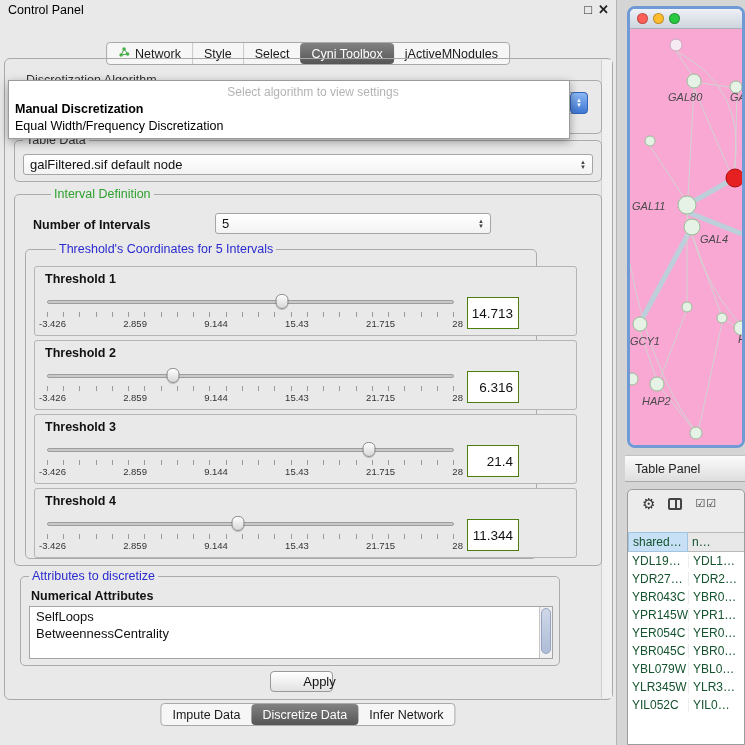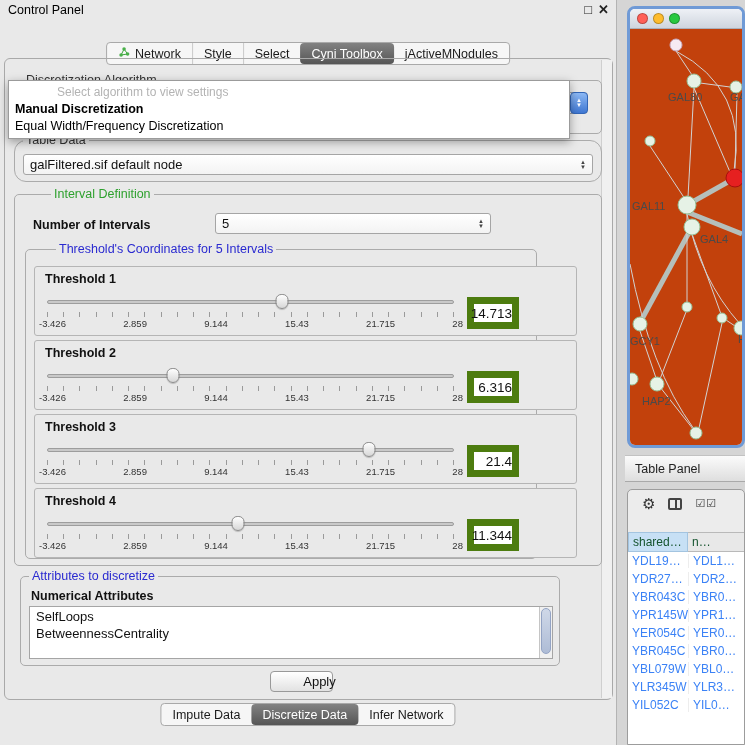--- a/index.html
+++ b/index.html
@@ -28,75 +28,75 @@
   .group { position:absolute; border:1px solid #ababab; border-radius:5px; }
   .legend { position:absolute; top:-8px; left:8px; background:#e9e9e9; padding:0 3px; font-size:12.5px; color:#333; white-space:nowrap; }
   .legend.green { color:#2ea12e; }
   .legend.blue { color:#2a2ad0; }
 
   .disc-group { left:14px; top:80px; width:588px; height:54px; }
   .hidden-combo { position:absolute; left:22px; top:92px; width:566px; height:22px; background:#fff; border:1px solid #a0a0a0; border-radius:4px; z-index:5; }
   .blue-cap { position:absolute; right:-1px; top:-1px; width:18px; height:22px; border-radius:4px; background:linear-gradient(#8cb8f4,#3f77d2); border:1px solid #3266b8; display:flex; flex-direction:column; align-items:center; justify-content:center; color:#fff; font-size:6px; line-height:5px; }
 
   .algo-popup { position:absolute; left:8px; top:80px; width:562px; z-index:30; background:#fff; border:1px solid #9b9b9b; box-shadow:0 3px 9px rgba(0,0,0,.35); padding:2px 0 4px; }
-  .algo-placeholder { text-align:left; color:#b3b3b3; font-size:12px; padding:2px 0 1px;margin-left:48px; }
+  .algo-placeholder { text-align:center; color:#b3b3b3; font-size:12px; padding:2px 0 1px;margin-left:48px; }
   .algo-item { font-size:12.5px; padding:2px 6px 1px; color:#000; }
   .algo-item.bold { font-weight:bold; }
 
   .combo { position:absolute; background:linear-gradient(#ffffff,#f3f3f3); border:1px solid #a5a5a5; border-radius:3px; display:flex; align-items:center; font-size:13px; color:#111; padding:0 6px; }
   .spinner { margin-left:auto; display:flex; flex-direction:column; align-items:center; line-height:4.5px; font-size:6px; color:#444; }
 
-  .td-group { left:14px; top:140px; width:588px; height:42px;border-radius:12px; }
+  .td-group { left:14px; top:140px; width:588px; height:42px; }
   .td-combo { left:8px; top:13px; width:570px; height:21px; }
 
   .int-group { left:14px; top:194px; width:588px; height:372px; }
   .int-group > .legend { left:36px; }
   .num-label { position:absolute; left:18px; top:23px; font-size:12.5px; font-weight:bold; }
   .num-combo { left:200px; top:18px; width:276px; height:21px; }
 
   .thr-group { left:10px; top:54px; width:512px; height:310px; }
   .thr-group > .legend { left:30px; }
 
   .th-panel { position:absolute; left:8px; width:543px; height:70px; border:1px solid #b5b5b5; border-radius:3px; background:#e9e9e9; }
   .th-label { position:absolute; left:10px; top:5px; font-size:12.5px; font-weight:bold; }
   .th-slider { position:absolute; left:12px; top:26px; width:407px; height:17px; }
   .th-track { position:absolute; left:0; right:0; top:7px; height:4px; background:#c9c9c9; border:1px solid #9d9d9d; border-radius:2px; }
   .th-thumb { position:absolute; top:1px; width:13px; height:15px; background:linear-gradient(#fefefe,#d7d7d7); border:1px solid #8d8d8d; border-radius:7px 7px 8px 8px; transform:translateX(-50%); box-shadow:0 1px 1px rgba(0,0,0,.2); }
   .th-ticks { position:absolute; left:12px; top:45px; width:407px; height:5px; background-image:repeating-linear-gradient(to right,#9a9a9a 0 1px,transparent 1px 16.24px); }
   .th-scale { position:absolute; left:4px; top:51px; width:424px; display:flex; justify-content:space-between; font-size:9.5px; color:#333; }
-  .th-value { position:absolute; left:432px; top:30px; width:52px; height:32px; background:#fff; border:7px solid #4d7c0f; font-size:13.5px; color:#111; display:flex; align-items:center; justify-content:flex-end; }
+  .th-value { position:absolute; left:432px; top:30px; width:52px; height:32px; background:#fff; border:1px solid #4d7c0f; font-size:13.5px; color:#111; display:flex; align-items:center; justify-content:flex-end; padding-right:5px; }
 
   .attr-group { left:20px; top:576px; width:540px; height:90px; }
   .attr-label { position:absolute; left:10px; top:12px; font-size:12.5px; font-weight:bold; }
   .attr-list { position:absolute; left:8px; top:29px; width:524px; height:53px; background:#fff; border:1px solid #a5a5a5; overflow:hidden; padding:2px 14px 0 6px; font-size:13px; line-height:16.5px; }
   .attr-scrollbar { position:absolute; right:0; top:0; bottom:0; width:13px; background:#f0f0f0; border-left:1px solid #c5c5c5; }
   .attr-scrollbar .thumb { position:absolute; left:1px; right:1px; top:1px; height:46px; background:linear-gradient(#cfd8e8,#aebcd6); border:1px solid #93a3c4; border-radius:5px; }
 
   .apply-btn { position:absolute; left:270px; top:671px; width:63px; height:21px; background:linear-gradient(#ffffff,#e2e2e2); border:1px solid #999; border-radius:4px; font-size:13px; display:flex; align-items:center; justify-content:center;padding-left:36px; }
 
   
   .net-window { position:absolute; left:627px; top:6px; width:118px; height:442px; background:#fff; border:3px solid #6f9ad6; border-radius:8px; overflow:hidden; display:flex; flex-direction:column; }
   .net-titlebar { height:20px; background:linear-gradient(#eef1f6,#cfd5de); border-bottom:1px solid #aab0ba; display:flex; align-items:center; padding-left:7px; gap:5px; flex:0 0 auto; }
   .tl { width:11px; height:11px; border-radius:50%; border:1px solid rgba(0,0,0,.25); }
-  .net-canvas { flex:1; position:relative; background:#c2410c; }
+  .net-canvas { flex:1; position:relative; background:#f9a8d4;font-style:italic; }
   .net-canvas svg { display:block; }
 
   .table-panel-bar { position:absolute; left:625px; top:455px; width:120px; height:27px; background:linear-gradient(#fbfbfb,#dedede); border-top:1px solid #c2c2c2; border-bottom:1px solid #a9a9a9; display:flex; align-items:center; padding-left:10px; font-size:12.5px; color:#222; }
 
   .table-window { position:absolute; left:627px; top:489px; width:118px; height:256px; background:#ececec; border:1px solid #9c9c9c; border-radius:5px 5px 0 0; overflow:hidden; }
   .table-toolbar { position:absolute; left:0; top:0; right:0; height:42px; display:flex; align-items:flex-start; padding:6px 0 0 14px; gap:13px; }
   .gear { font-size:15px; color:#333; line-height:16px; }
   .cols-icon { width:14px; height:12px; border:2px solid #444; border-radius:2px; position:relative; margin-top:2px; }
   .cols-icon:after { content:""; position:absolute; left:45%; top:0; bottom:0; width:2px; background:#444; }
   .checks { font-size:11px; color:#333; letter-spacing:1px; margin-top:1px; }
   .tbl-header { position:absolute; left:0; top:42px; right:0; height:20px; display:flex; font-size:12px; color:#14532d; }
   .hc1 { width:60px; background:#c7e0f5; border:1px solid #a3c4e0; display:flex; align-items:center; padding-left:4px; overflow:hidden; white-space:nowrap; }
   .hc2 { flex:1; background:#e8e8e8; border-top:1px solid #b9b9b9; border-bottom:1px solid #b9b9b9; display:flex; align-items:center; padding-left:4px; overflow:hidden; white-space:nowrap; }
   .tbl-body { position:absolute; left:0; top:62px; right:0; bottom:0; background:#fff; }
-  .tbl-row { display:flex; height:18px; align-items:center; font-size:12px; color:#3b82f6; }
+  .tbl-row { display:flex; height:18px; align-items:center; font-size:12px; color:#14532d; }
   .tbl-row .c1 { width:60px; padding-left:4px; overflow:hidden; white-space:nowrap; }
   .tbl-row .c2 { flex:1; padding-left:4px; overflow:hidden; white-space:nowrap; border-left:1px solid #ededed; }
 </style>
 </head>
 <body>
 
 <div class="screen">
 
   <div class="control-panel">
     <span class="cp-title">Control Panel</span>

